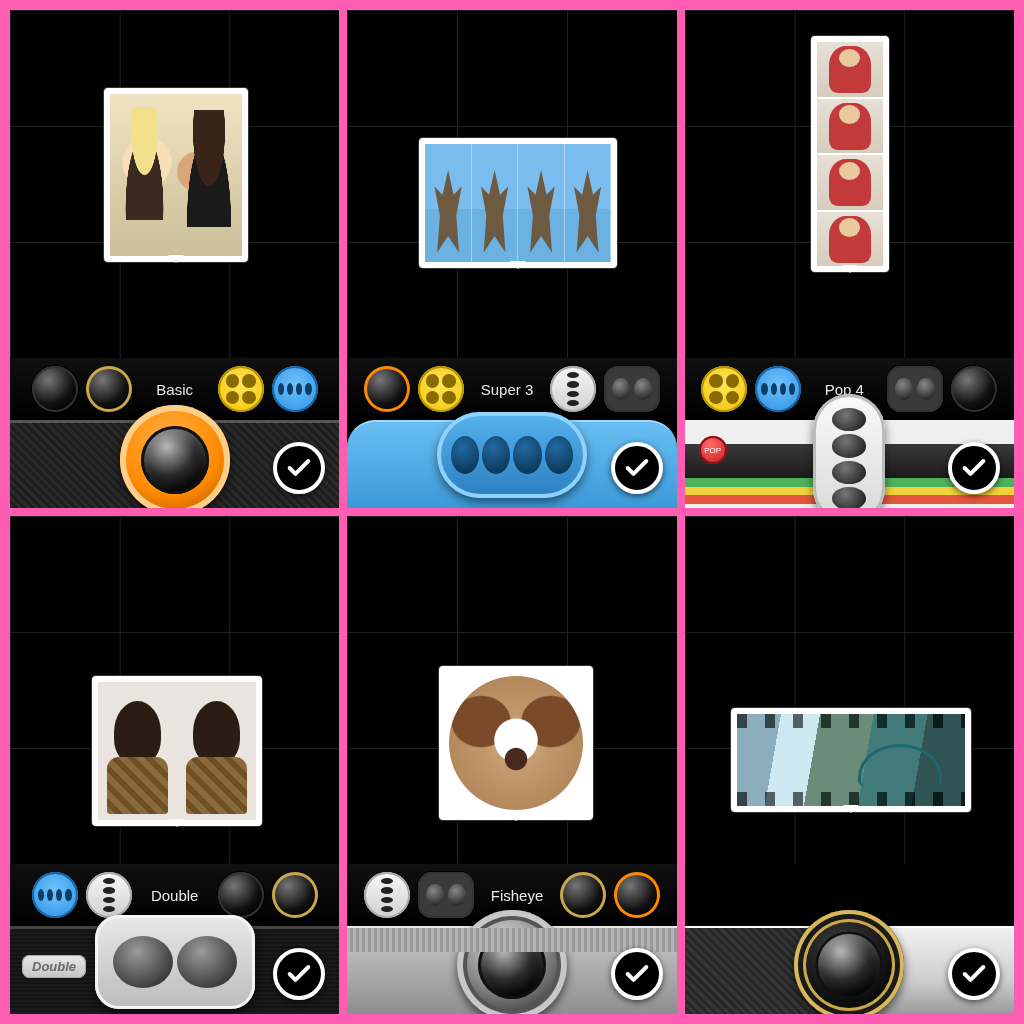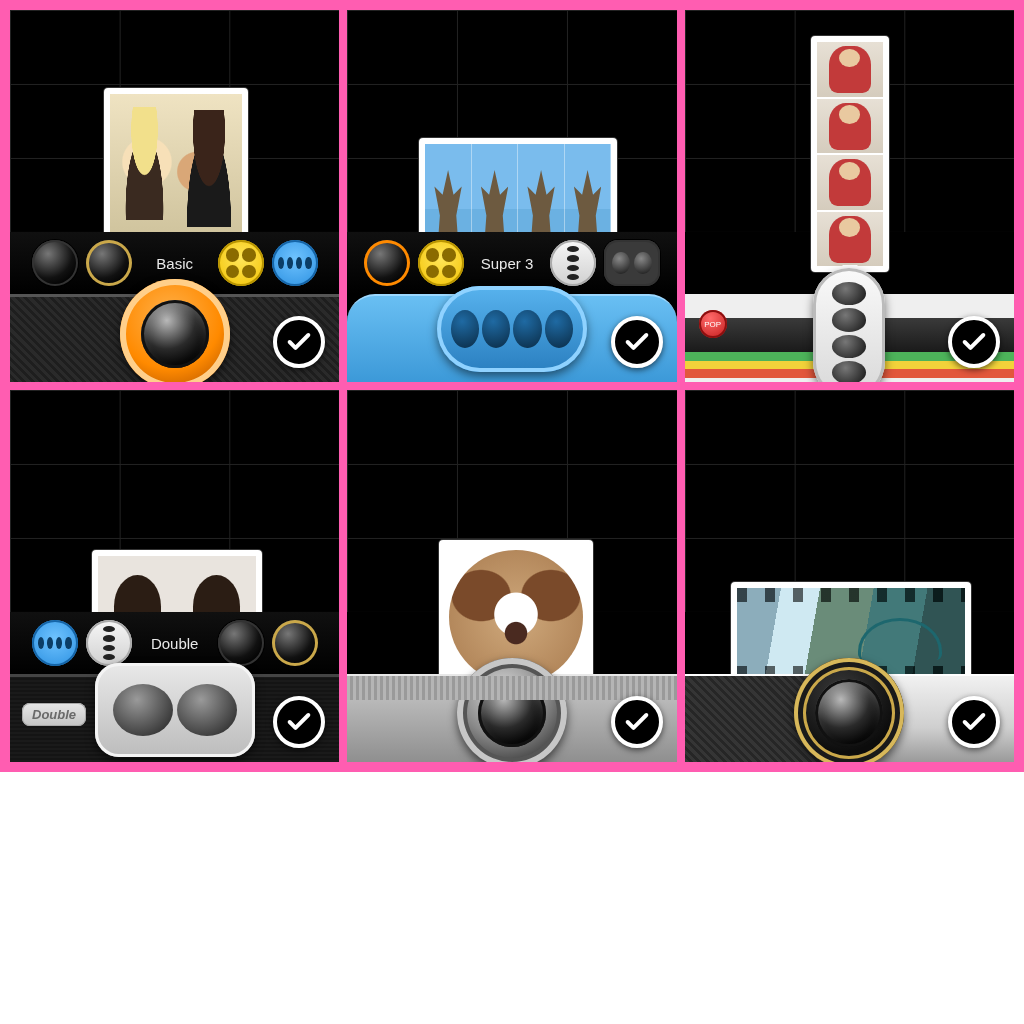--- a/index.html
+++ b/index.html
@@ -1,18 +1,18 @@
 <!DOCTYPE html>
 <html><head>
 <meta charset="utf-8">
 <style>
   * { box-sizing: border-box; margin: 0; padding: 0; }
   html, body { width: 1024px; height: 1024px; overflow: hidden; font-family: -apple-system, Helvetica, Arial, sans-serif; }
   .collage {
-    width: 1024px; height: 772px;
+    width: 1024px; height: 1024px;
     background: #ff5db1;
     display: grid;
     grid-template-columns: repeat(3, 1fr);
     grid-template-rows: repeat(2, 1fr);
     gap: 8px;
     padding: 10px;
   }
   .panel {
     background: #000;
     position: relative;
@@ -340,20 +340,46 @@
     <div class="viewfinder"></div>
     <div class="preview" style="left:126px;top:26px;width:78px;height:236px;">
       <div class="strip">
           <div></div>
           <div></div>
           <div></div>
           <div></div>
         </div>
     </div>
     <div class="ui">
+      <div class="lensrow">
+        <div class="lens-thumb yellow">
+            <div class="dots4">
+              <span></span>
+              <span></span>
+              <span></span>
+              <span></span>
+            </div>
+          </div>
+        <div class="lens-thumb blue">
+            <div class="hdots">
+              <span></span>
+              <span></span>
+              <span></span>
+              <span></span>
+            </div>
+          </div>
+        <div class="mode-label">Pop 4</div>
+        <div class="lens-thumb grey">
+            <div class="twin">
+              <span></span>
+              <span></span>
+            </div>
+          </div>
+        <div class="lens-thumb"></div>
+      </div>
       <div class="body polaroid">
         <div class="redshutter">POP</div>
         <div class="rainbow"></div>
         <div class="biglens white-pill">
             <div class="vdots">
               <span></span>
               <span></span>
               <span></span>
               <span></span>
             </div>
@@ -413,20 +439,39 @@
       </div>
     </div>
   </div>
 
   <div class="panel">
     <div class="viewfinder"></div>
     <div class="preview" style="left:92px;top:150px;width:154px;height:154px;">
       <div class="dog"></div>
     </div>
     <div class="ui">
+      <div class="lensrow">
+        <div class="lens-thumb white">
+            <div class="vdots">
+              <span></span>
+              <span></span>
+              <span></span>
+              <span></span>
+            </div>
+          </div>
+        <div class="lens-thumb grey">
+            <div class="twin">
+              <span></span>
+              <span></span>
+            </div>
+          </div>
+        <div class="mode-label">Fisheye</div>
+        <div class="lens-thumb gold-ring"></div>
+        <div class="lens-thumb orange-ring"></div>
+      </div>
       <div class="body silver">
         <div class="biglens steel">
             <div class="inner-glass"></div>
           </div>
       </div>
       <div class="confirm">
         <svg viewBox="0 0 24 24">
             <path d="M4 12l5 5L20 6" stroke="#fff" stroke-width="3.4" fill="none" stroke-linecap="round" stroke-linejoin="round"></path>
           </svg>
       </div>

